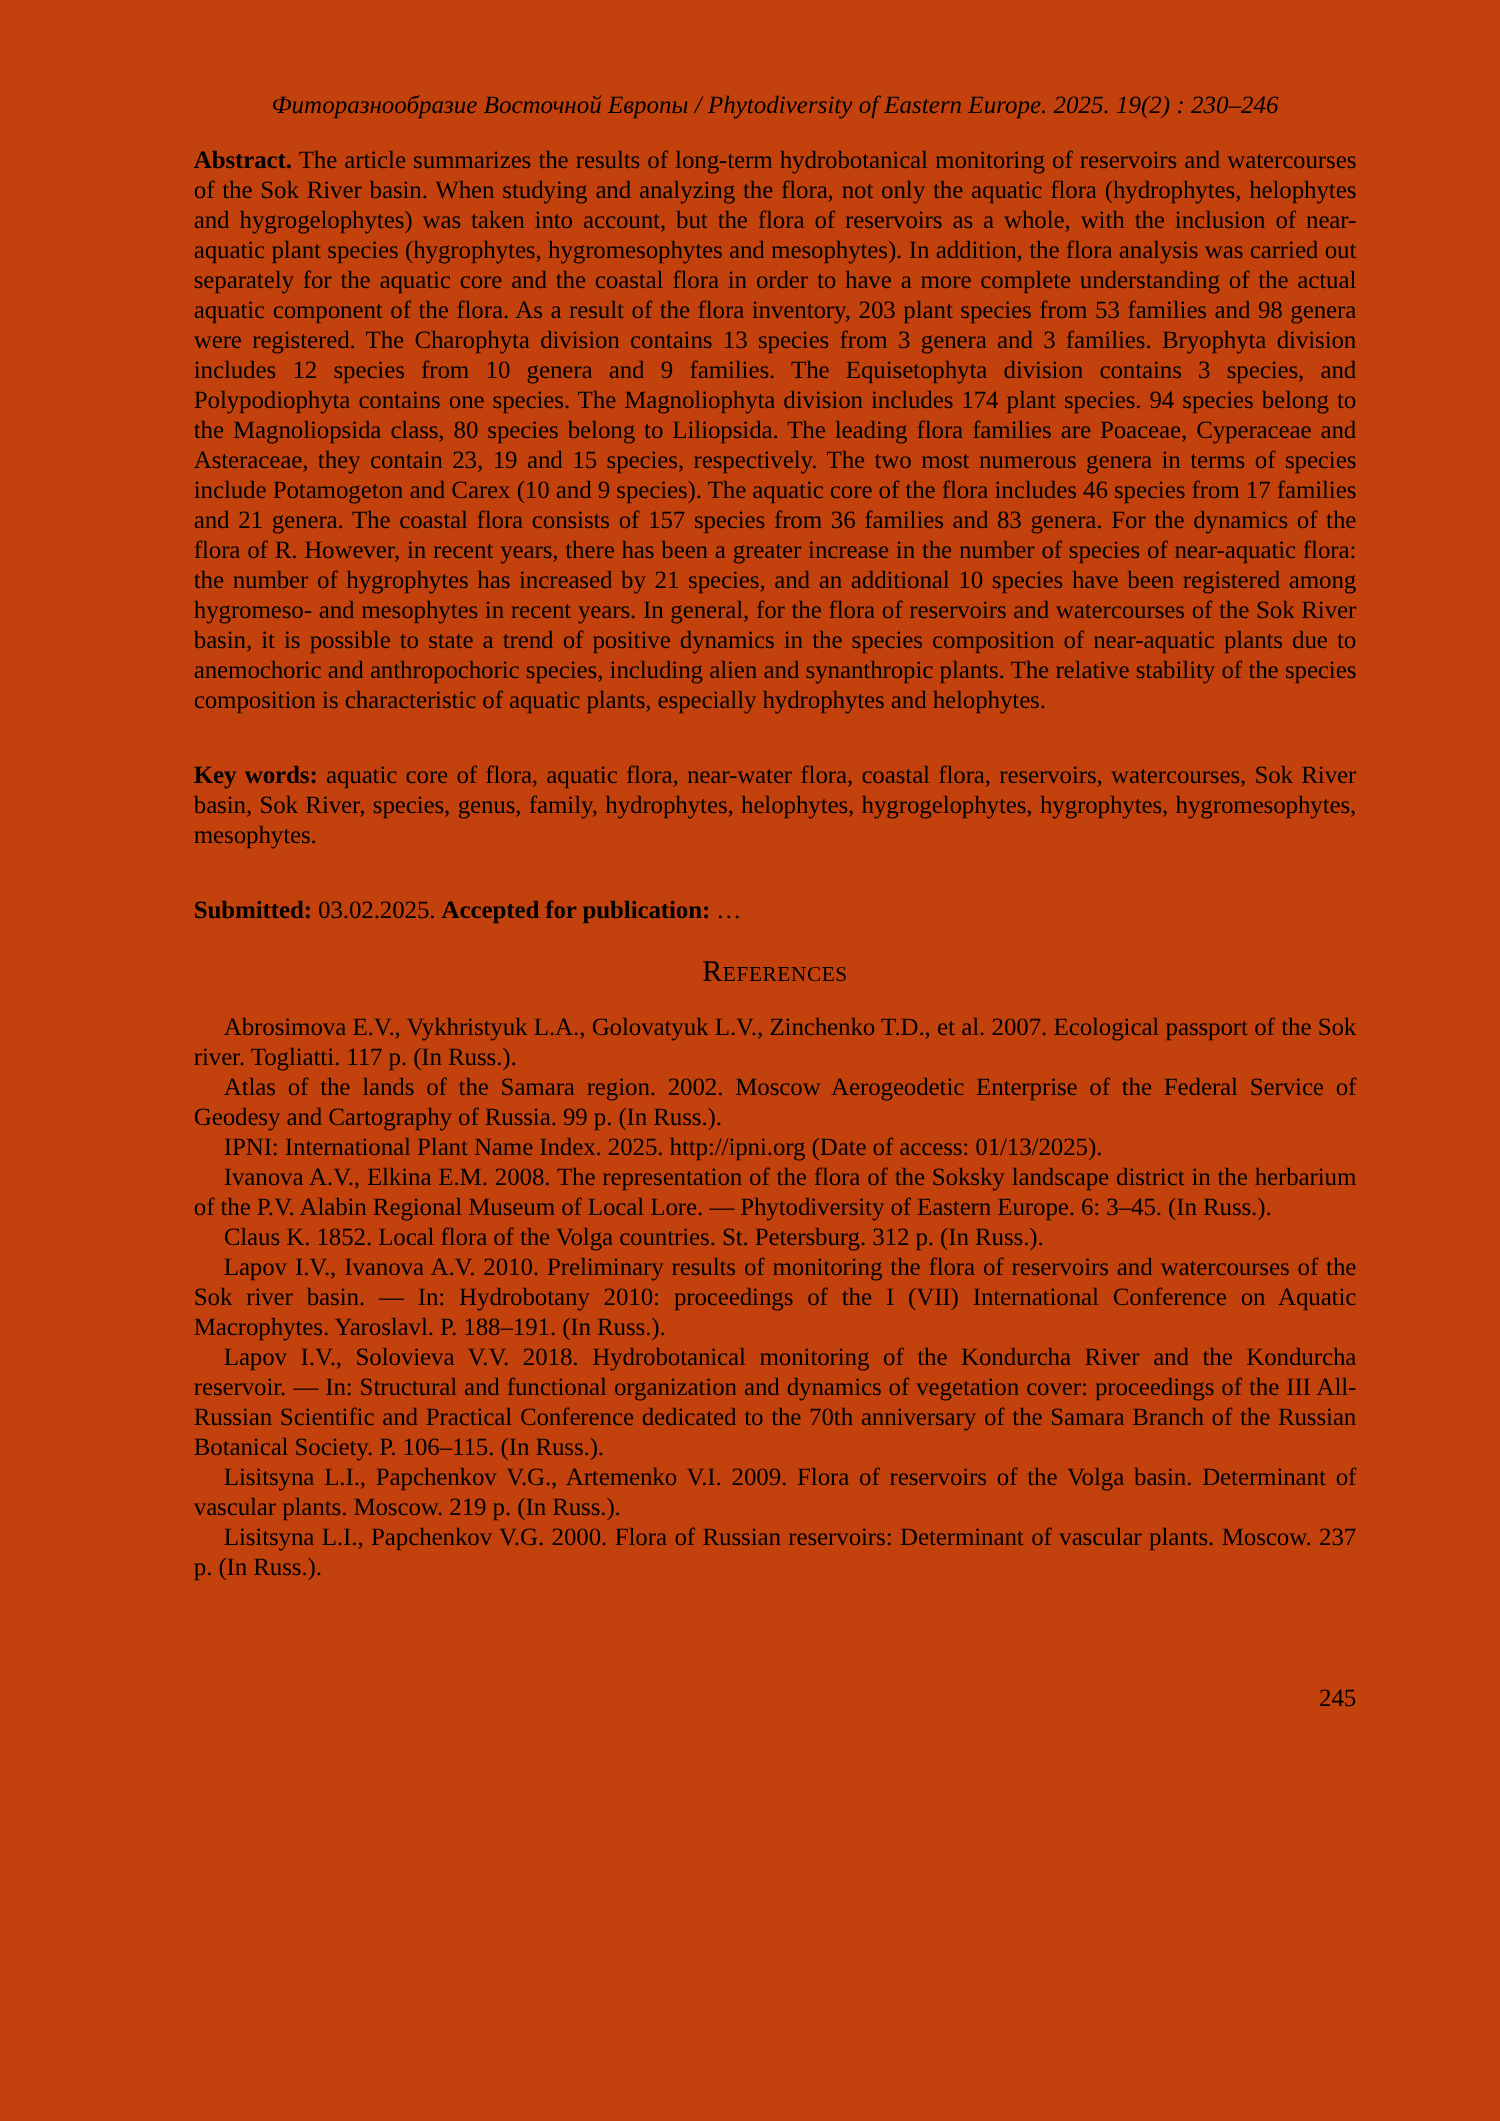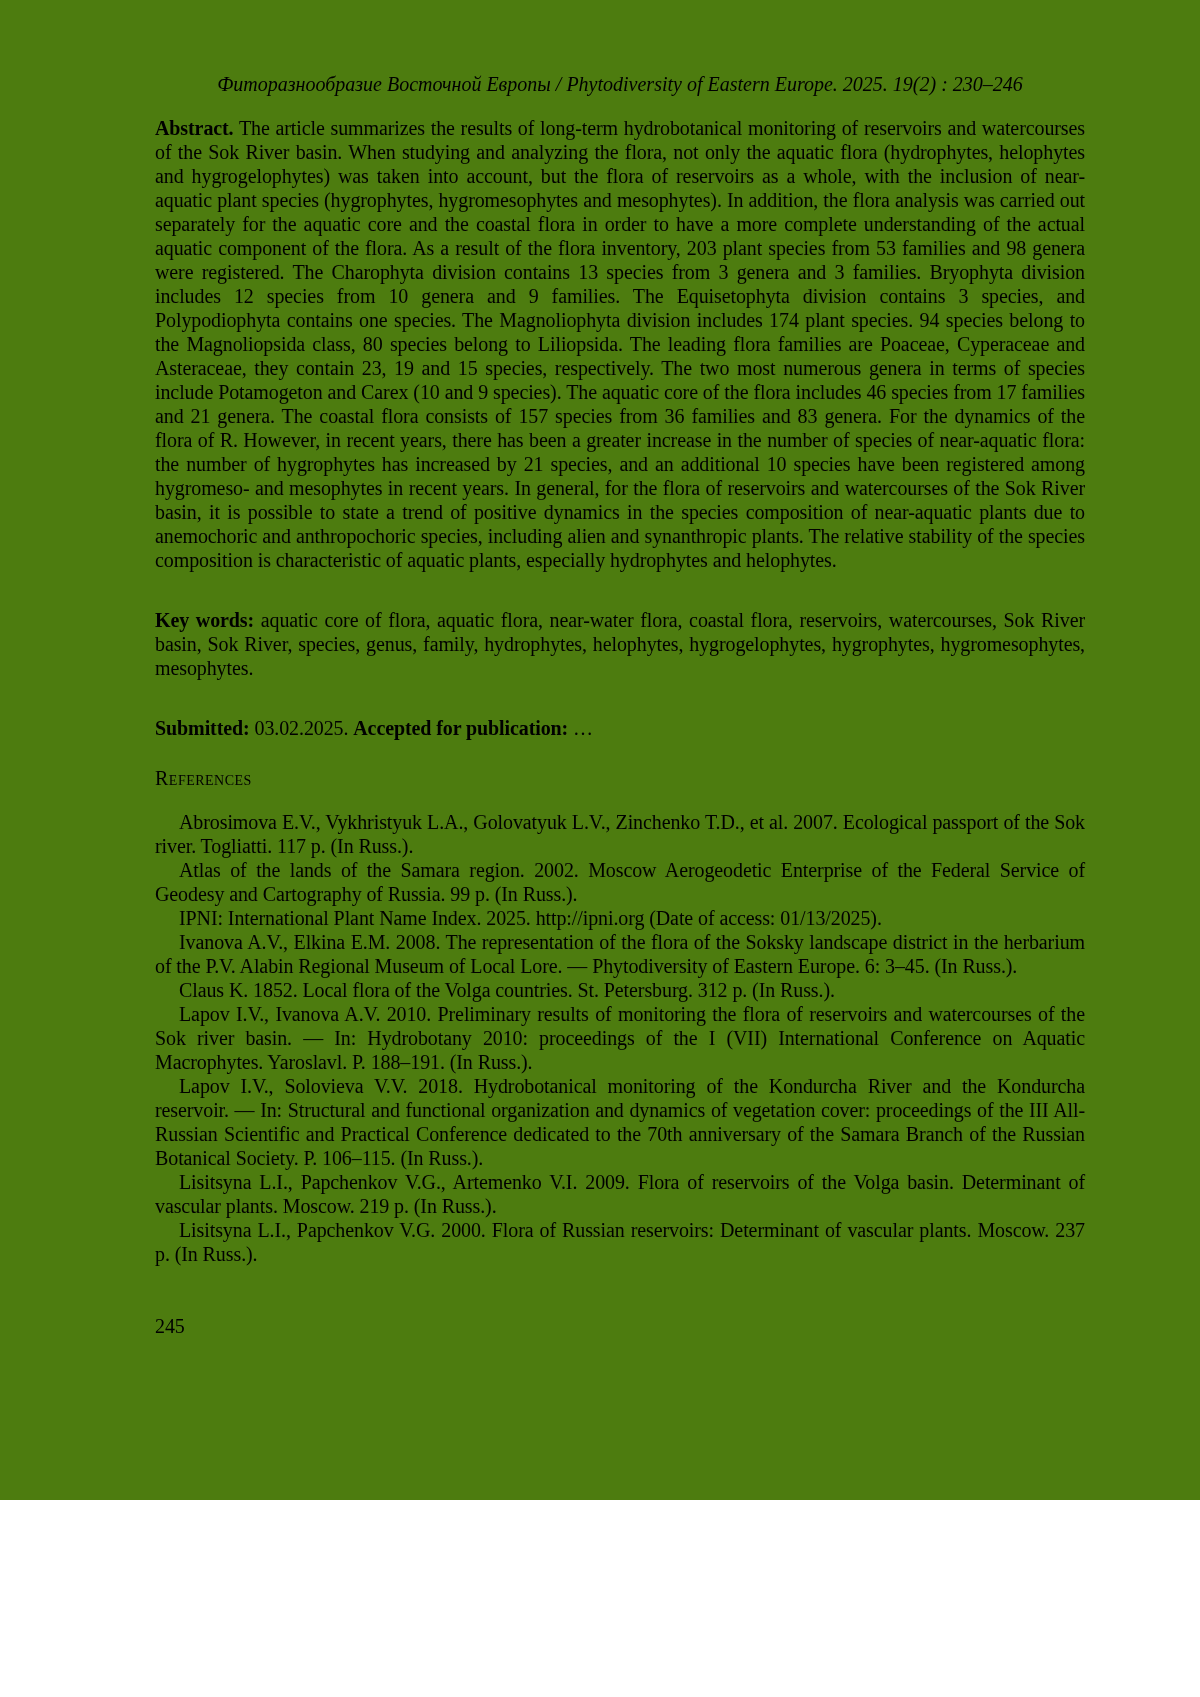--- a/index.html
+++ b/index.html
@@ -10,56 +10,56 @@
   }
   body {
     width: 1200px;
     height: 1697px;
     font-family: "Liberation Serif", "DejaVu Serif", serif;
     overflow: hidden;
   }
   .page {
     box-sizing: border-box;
     width: 1200px;
-    height: 1500px;
+    height: 1697px;
     padding: 72px 115px 0 155px;
-    background: #4d7c0f;
+    background: #c2410c;
   }
   .running-head {
     text-align: center;
     font-style: italic;
     font-size: 20px;
     line-height: 24px;
     margin: 0 0 20px 0;
   }
   p {
     margin: 0;
     font-size: 20px;
     line-height: 24px;
     text-align: justify;
     letter-spacing: -0.1px;
   }
   .mt { margin-top: 36px; }
   b { font-weight: bold; }
   .it { }
   .references-heading {
-    text-align: left;
+    text-align: center;
     font-variant: small-caps;
     letter-spacing: 0.5px;
-    font-size: 20px;
+    font-size: 24px;
     line-height: 24px;
     margin: 26px 0 20px 0;
     font-weight: normal;
   }
   .refs p {
     text-indent: 24px;
   }
   .page-number {
-    text-align: left;
-    margin-top: 48px;
+    text-align: right;
+    margin-top: 81px;
     font-size: 20px;
   }
 </style>
 </head>
 <body>
 
 <div class="page">
 
   <div class="running-head">Фиторазнообразие Восточной Европы / Phytodiversity of Eastern Europe. 2025. 19(2) : 230–246</div>
 

